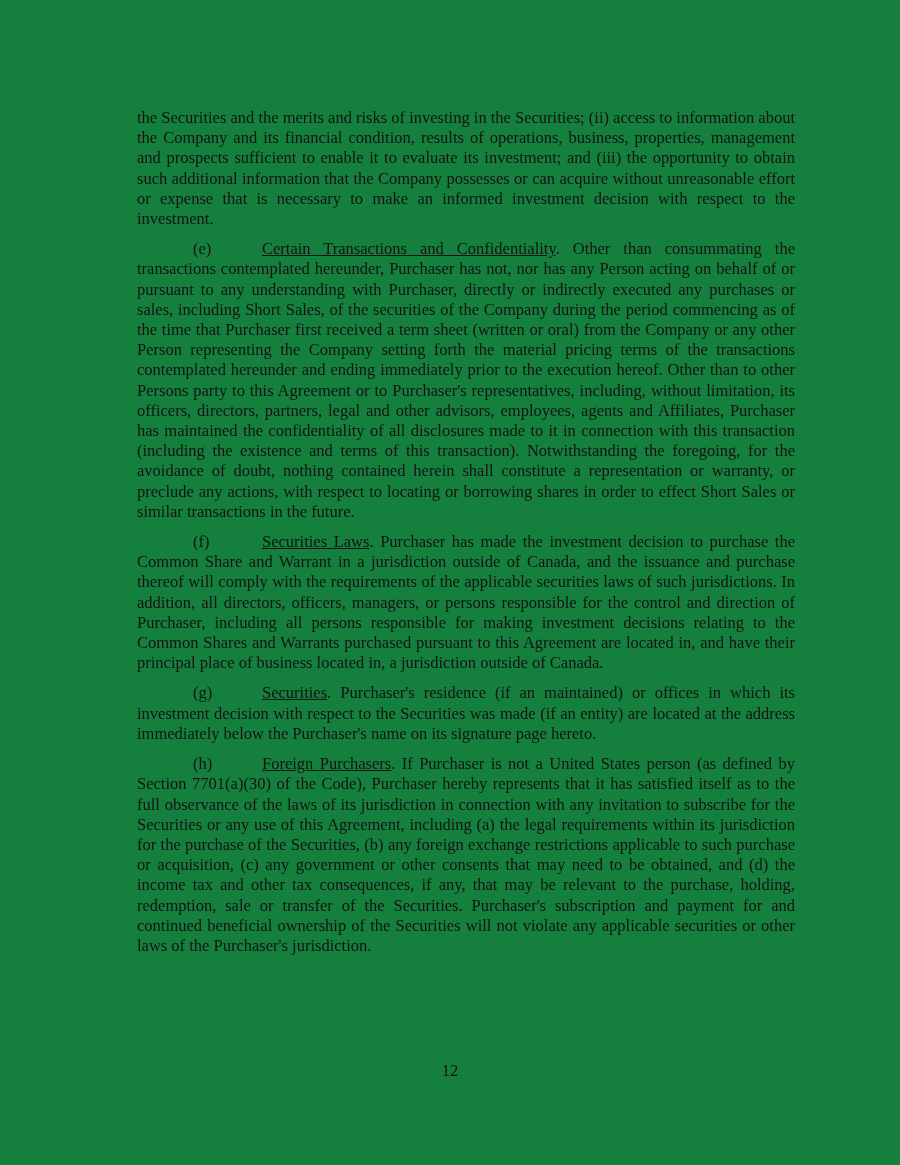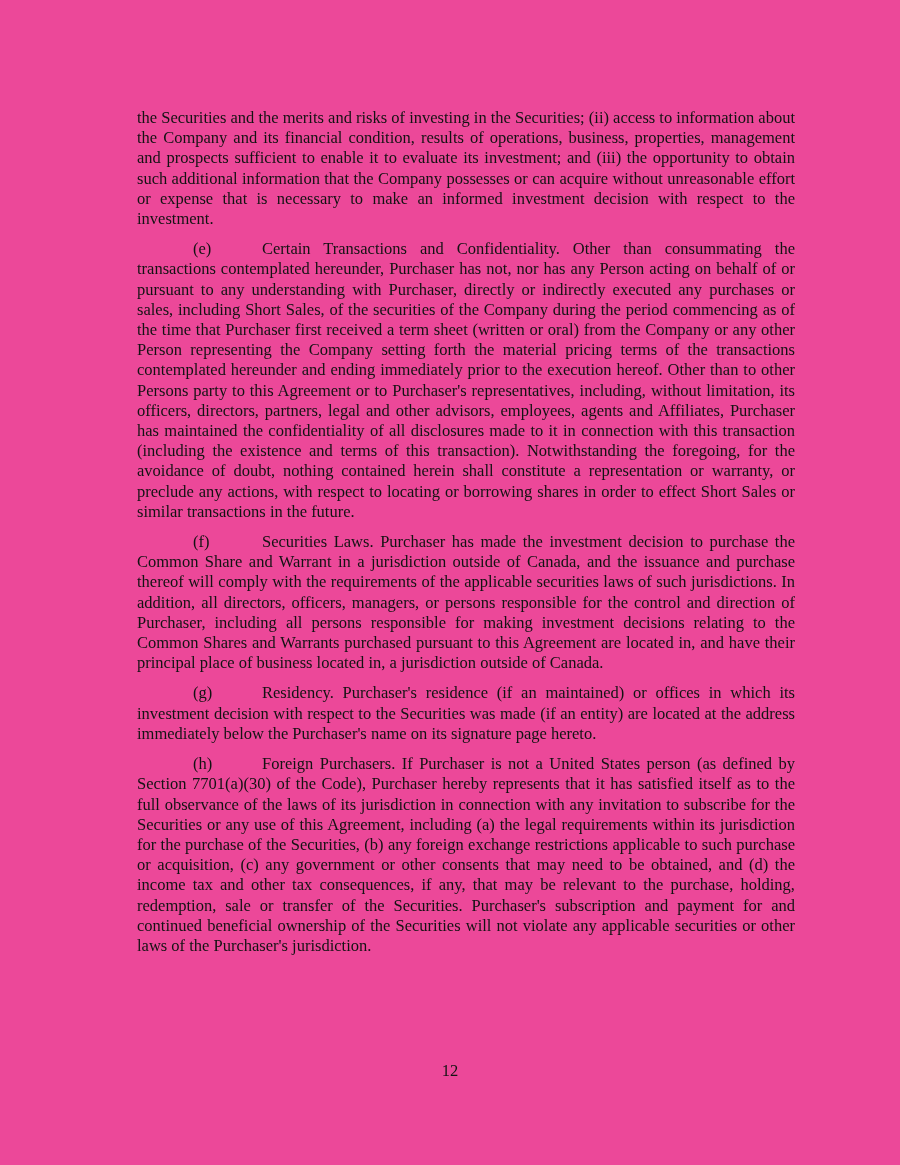--- a/index.html
+++ b/index.html
@@ -5,41 +5,42 @@
   html, body {
     margin: 0;
     padding: 0;
     background: #ffffff;
   }
   .page {
     position: relative;
     width: 900px;
     height: 1165px;
     box-sizing: border-box;
-    background: #ec4899;
+    background: #15803d;
     font-family: "Liberation Serif", serif;
     font-size: 16.5px;
     line-height: 20.2px;
     color: #131313;
     padding: 108px 105px 0 137px;
     overflow: hidden;
   }
   p.para {
     margin: 0 0 10px 0;
     text-align: justify;
   }
   p.para.indented {
     text-indent: 56px;
   }
   .plabel {
     display: inline-block;
     width: 69px;
     text-indent: 0;
   }
   .pheading {
+    text-decoration: underline;
   }
   .page-number {
     position: absolute;
     top: 1061px;
     left: 0;
     right: 0;
     text-align: center;
     font-family: "Liberation Serif", serif;
     font-size: 16.5px;
     color: #131313;
@@ -49,19 +50,19 @@
 <body>
 
 <div class="page">
 
   <p class="para flush"><span>the Securities and the merits and risks of investing in the Securities; (ii) access to information about the Company and its financial condition, results of operations, business, properties, management and prospects sufficient to enable it to evaluate its investment; and (iii) the opportunity to obtain such additional information that the Company possesses or can acquire without unreasonable effort or expense that is necessary to make an informed investment decision with respect to the investment.</span></p>
 
   <p class="para indented"><span class="plabel">(e)</span><span class="pheading">Certain Transactions and Confidentiality</span><span>. Other than consummating the transactions contemplated hereunder, Purchaser has not, nor has any Person acting on behalf of or pursuant to any understanding with Purchaser, directly or indirectly executed any purchases or sales, including Short Sales, of the securities of the Company during the period commencing as of the time that Purchaser first received a term sheet (written or oral) from the Company or any other Person representing the Company setting forth the material pricing terms of the transactions contemplated hereunder and ending immediately prior to the execution hereof. Other than to other Persons party to this Agreement or to Purchaser's representatives, including, without limitation, its officers, directors, partners, legal and other advisors, employees, agents and Affiliates, Purchaser has maintained the confidentiality of all disclosures made to it in connection with this transaction (including the existence and terms of this transaction). Notwithstanding the foregoing, for the avoidance of doubt, nothing contained herein shall constitute a representation or warranty, or preclude any actions, with respect to locating or borrowing shares in order to effect Short Sales or similar transactions in the future.</span></p>
 
   <p class="para indented"><span class="plabel">(f)</span><span class="pheading">Securities Laws</span><span>. Purchaser has made the investment decision to purchase the Common Share and Warrant in a jurisdiction outside of Canada, and the issuance and purchase thereof will comply with the requirements of the applicable securities laws of such jurisdictions. In addition, all directors, officers, managers, or persons responsible for the control and direction of Purchaser, including all persons responsible for making investment decisions relating to the Common Shares and Warrants purchased pursuant to this Agreement are located in, and have their principal place of business located in, a jurisdiction outside of Canada.</span></p>
 
-  <p class="para indented"><span class="plabel">(g)</span><span class="pheading">Residency</span><span>. Purchaser's residence (if an maintained) or offices in which its investment decision with respect to the Securities was made (if an entity) are located at the address immediately below the Purchaser's name on its signature page hereto.</span></p>
+  <p class="para indented"><span class="plabel">(g)</span><span class="pheading">Securities</span><span>. Purchaser's residence (if an maintained) or offices in which its investment decision with respect to the Securities was made (if an entity) are located at the address immediately below the Purchaser's name on its signature page hereto.</span></p>
 
   <p class="para indented"><span class="plabel">(h)</span><span class="pheading">Foreign Purchasers</span><span>. If Purchaser is not a United States person (as defined by Section 7701(a)(30) of the Code), Purchaser hereby represents that it has satisfied itself as to the full observance of the laws of its jurisdiction in connection with any invitation to subscribe for the Securities or any use of this Agreement, including (a) the legal requirements within its jurisdiction for the purchase of the Securities, (b) any foreign exchange restrictions applicable to such purchase or acquisition, (c) any government or other consents that may need to be obtained, and (d) the income tax and other tax consequences, if any, that may be relevant to the purchase, holding, redemption, sale or transfer of the Securities. Purchaser's subscription and payment for and continued beneficial ownership of the Securities will not violate any applicable securities or other laws of the Purchaser's jurisdiction.</span></p>
 
   <div class="page-number">12</div>
 
 </div>
 
 </body></html>

